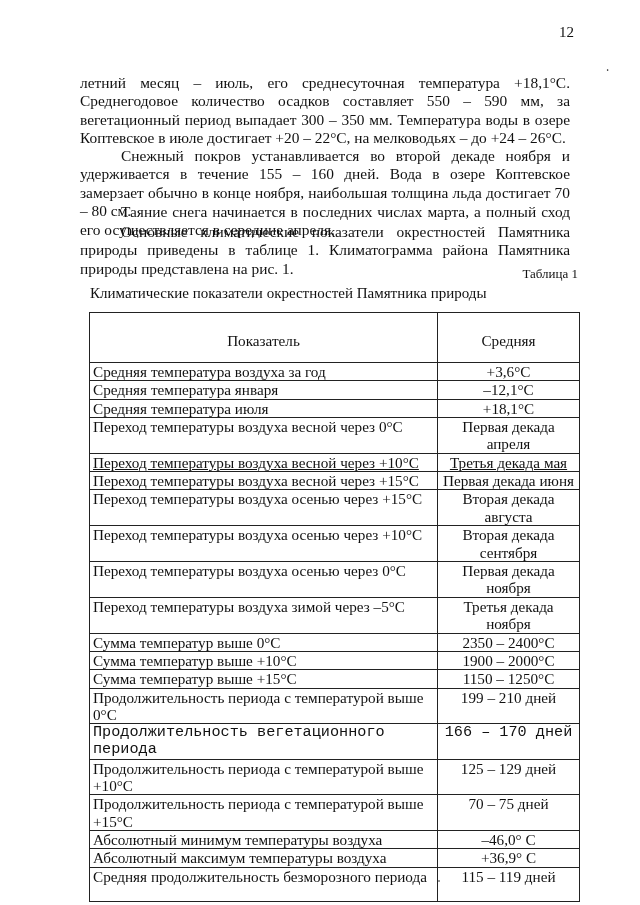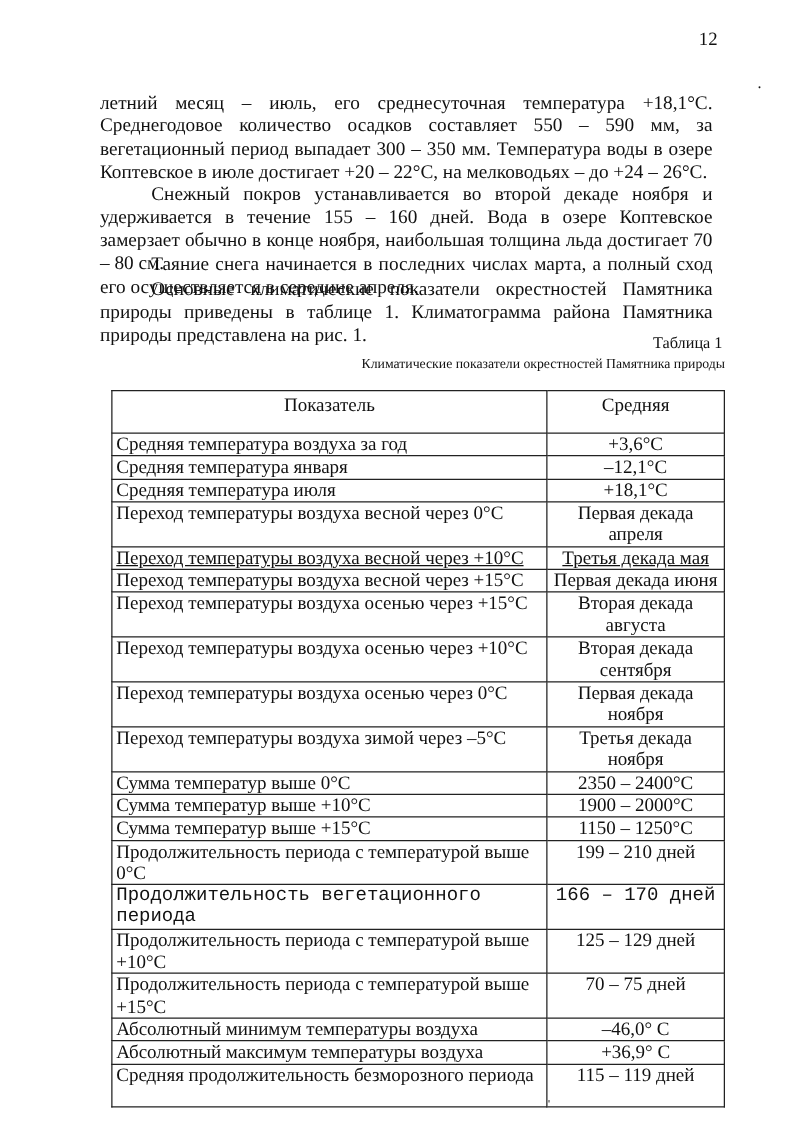--- a/index.html
+++ b/index.html
@@ -5,25 +5,25 @@
   html, body { margin: 0; padding: 0; background: #ffffff; }
   body { width: 640px; height: 905px; position: relative; overflow: hidden;
          font-family: "Liberation Serif", "DejaVu Serif", serif; color: #111; }
   .page-num { position: absolute; left: 559px; top: 24px; font-size: 15px; }
   .speck { position: absolute; left: 606px; top: 60px; font-size: 12px; }
   .text { position: absolute; left: 80px; width: 490px; font-size: 15.4px; line-height: 18.3px; }
   .p { margin: 0; text-align: justify; }
   .indent { text-indent: 41px; }
   .just-last { text-align-last: justify; }
   .caption-right { position: absolute; left: 90px; width: 488px; top: 266px; text-align: right; font-size: 13px; }
-  .caption-center { position: absolute; left: 90px; width: 490px; top: 285px; text-align: right; font-size: 11px; }
+  .caption-center { position: absolute; left: 90px; width: 490px; top: 285px; text-align: left; font-size: 15px; }
   table.clim { position: absolute; left: 89px; top: 312px; width: 491px; border-collapse: collapse;
                font-size: 15.2px; line-height: 17.3px; }
   table.clim td, table.clim th { border: 1.2px solid #222; padding: 0 3px; vertical-align: top; font-weight: normal; }
-  table.clim th { height: 30px; vertical-align: top; padding-top: 3px; text-align: center; }
+  table.clim th { height: 30px; vertical-align: top; padding-top: 19px; text-align: center; }
   table.clim td.label { width: 341px; }
   table.clim td.val { text-align: center; }
   .justified { text-align: justify; text-align-last: left; }
   .faint-dot { position: absolute; left: 438px; top: 880px; width: 2px; height: 2px; background: #999; }
 </style>
 </head>
 <body>
 
 <div class="page-num">12</div>
 <div class="speck">‧</div>

